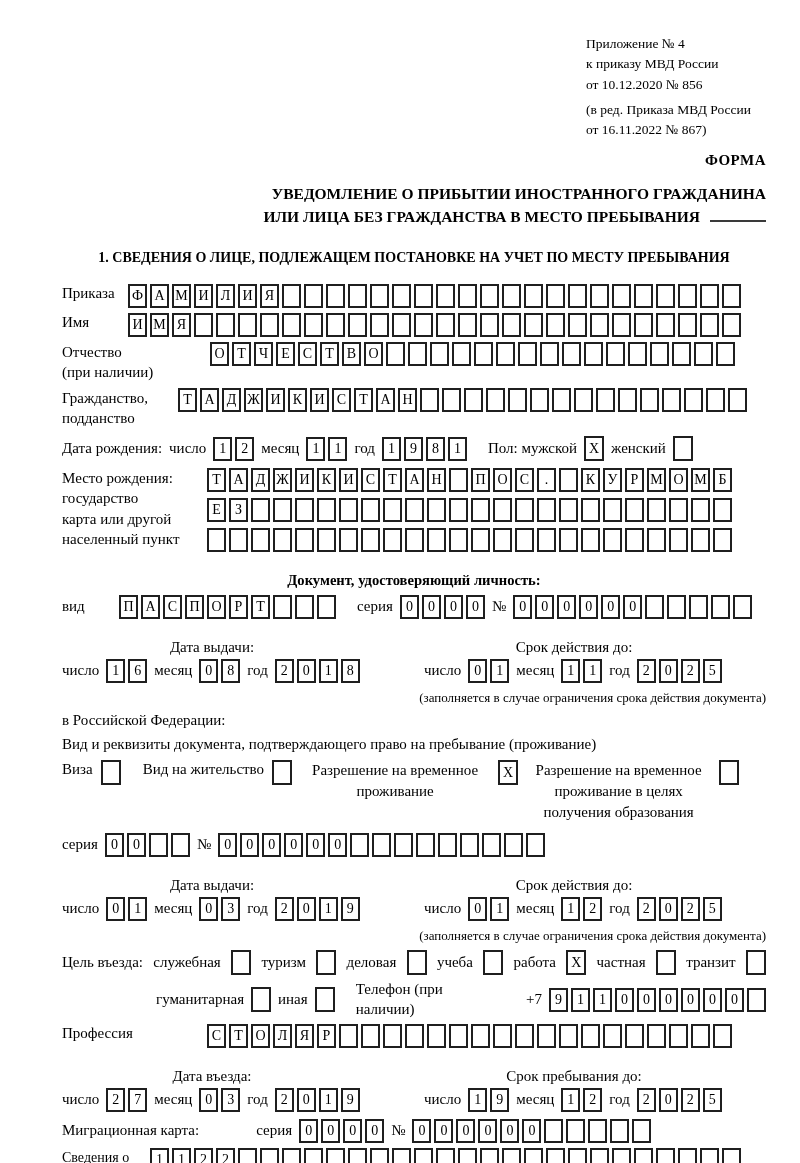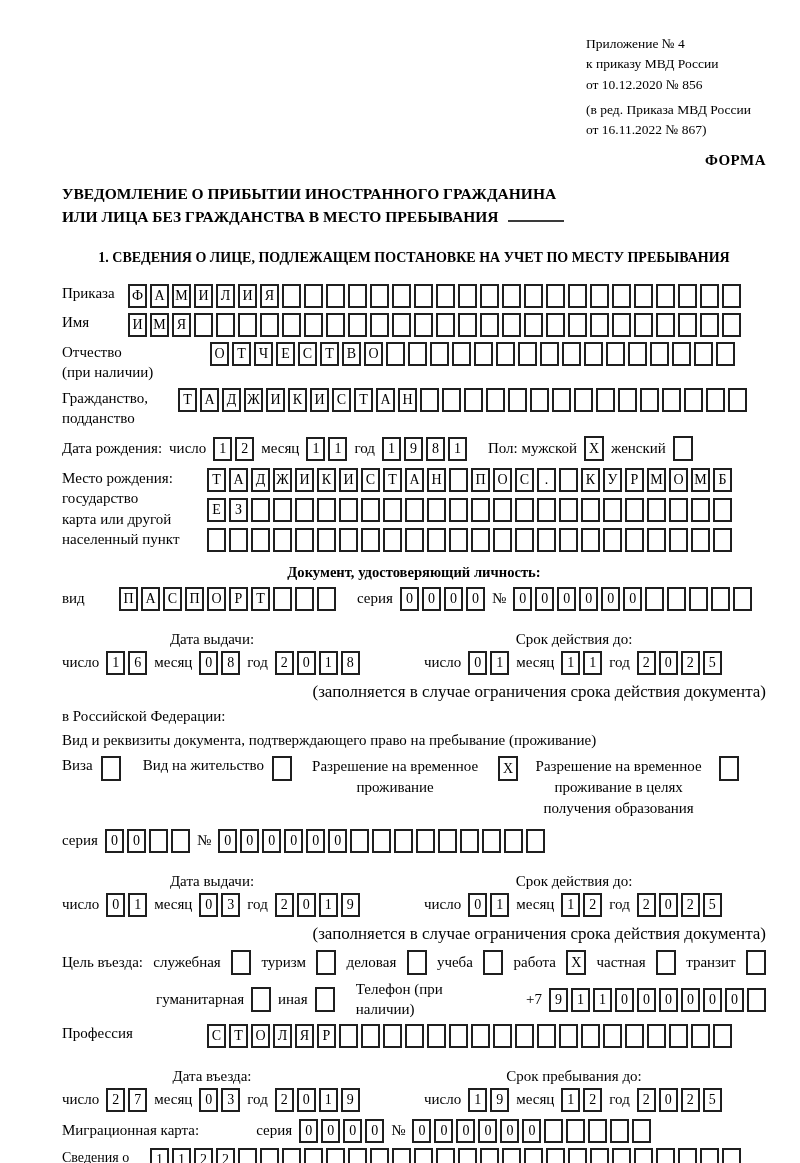--- a/index.html
+++ b/index.html
@@ -5,21 +5,21 @@
   * { box-sizing: border-box; }
   html,body { margin:0; padding:0; background:#ffffff; }
   .page {
     width:800px; height:1163px; background:#fff; color:#000;
     font-family:"Liberation Serif","DejaVu Serif",serif; font-size:15px;
     padding:34px 34px 16px 62px; overflow:hidden; position:relative;
   }
   .hdr-right { margin-left:524px; font-size:13.5px; line-height:1.5; }
   .hdr-right .gap { margin-top:5px; }
   .forma { text-align:right; font-weight:bold; font-size:15px; margin-top:12px; letter-spacing:.5px; }
-  .title { text-align:left; font-weight:bold; font-size:15.5px; margin-top:14px; line-height:1.45; }
+  .title { text-align:right; font-weight:bold; font-size:15.5px; margin-top:14px; line-height:1.45; }
   .uline { display:inline-block; width:56px; border-bottom:2px solid #3a3a3a; margin-left:10px; }
   .sec { text-align:center; font-weight:bold; font-size:14px; margin-top:22px; margin-bottom:18px; }
   .row { display:flex; align-items:flex-start; margin-bottom:5px; }
   .irow { display:flex; align-items:center; gap:7px; margin-bottom:5px; flex-wrap:nowrap; }
   .tight { gap:4px;justify-content:space-between; }
   .cells { display:flex; gap:3px; flex:none; }
   .cell, .checkbox {
     width:19px; height:24px; border:2px solid #1f1f1f; background:#fff;
     display:flex; align-items:center; justify-content:center; font-size:14px; flex:none;
   }
@@ -30,21 +30,21 @@
   .w116 { width:116px; flex:none; }
   .w145 { width:145px; flex:none; }
   .w148 { width:148px; flex:none; }
   .w50 { width:50px; flex:none; }
   .w88 { width:88px; flex:none; font-size:14px; line-height:1.45; }
   .stack .cells { margin-bottom:6px; }
   .date-pair { display:flex; margin-bottom:2px; margin-top:20px; }
   .dg { flex:none; }
   .dg-left { width:362px; }
   .dcap { width:300px; text-align:center; margin-bottom:3px; }
-  .note { font-size:17px; text-align:right; margin:1px 0 6px 0; }
+  .note { font-size:13px; text-align:right; margin:1px 0 6px 0; }
   .para { margin-bottom:7px; }
   .center { text-align:center; }
   .permit-row { display:flex; align-items:flex-start; gap:8px; margin:6px 0 10px 0; }
   .pl-temp { width:190px; text-align:center; line-height:1.4; }
   .pl-edu { width:185px; text-align:center; line-height:1.4; }
   .indent { margin-left:94px; }
   .ml50 { margin-left:50px; }
   .ml14 { margin-left:14px; }
 </style>
 </head>
@@ -312,21 +312,21 @@
           <span class="cell"></span>
           <span class="cell"></span>
           <span class="cell"></span>
           <span class="cell"></span>
           <span class="cell"></span>
           <span class="cell"></span>
         </div>
     </div>
   </div>
 
-  <div class="center" style="font-weight:bold; font-size:14.6px; margin:6px 0 6px 0;text-align:center;">Документ, удостоверяющий личность:</div>
+  <div class="center" style="font-weight:bold; font-size:14.6px; margin:14px 0 6px 0;text-align:center;">Документ, удостоверяющий личность:</div>
 
   <div class="irow">
     <span class="lbl w50">вид</span>
     <span class="cells">
         <span class="cell">П</span>
         <span class="cell">А</span>
         <span class="cell">С</span>
         <span class="cell">П</span>
         <span class="cell">О</span>
         <span class="cell">Р</span>

